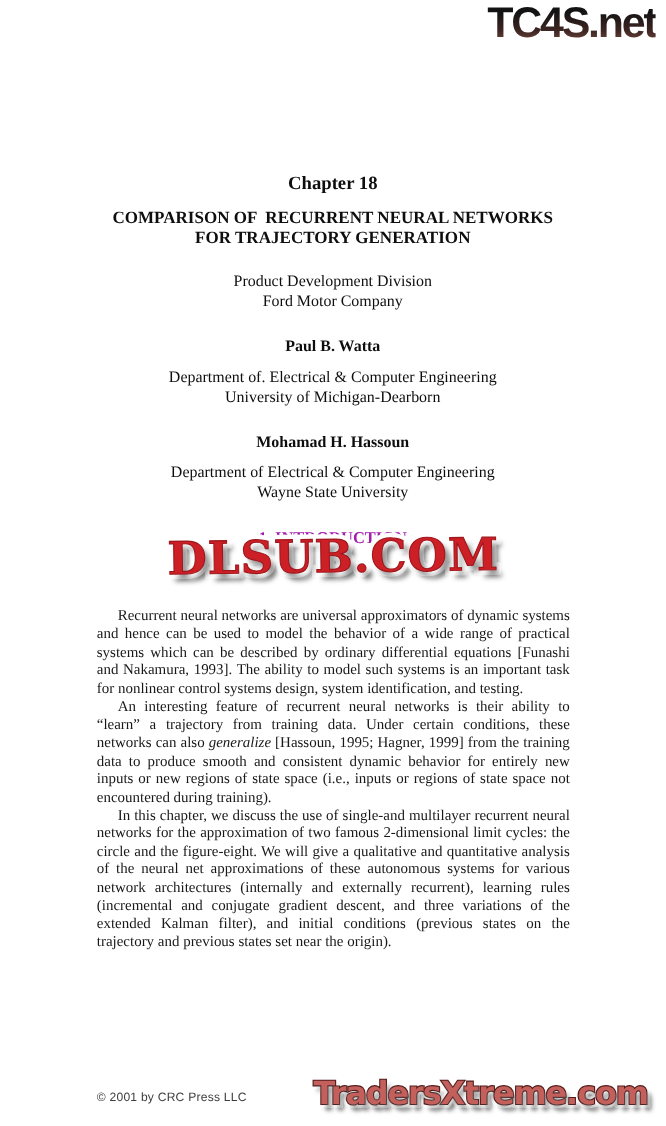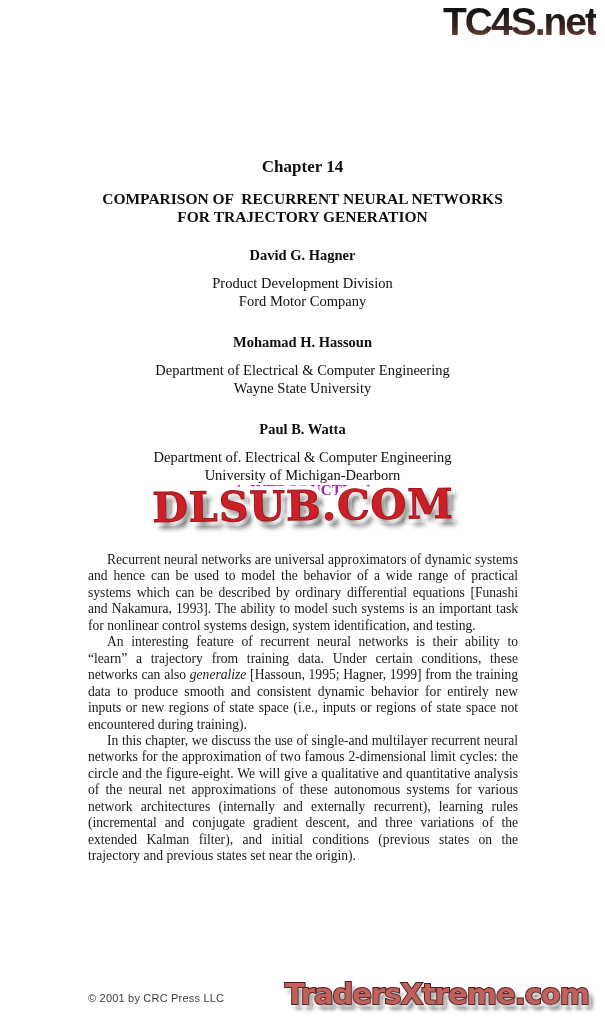--- a/index.html
+++ b/index.html
@@ -62,40 +62,39 @@
 </head>
 <body>
 
 <div class="page">
 
   <div class="tc4s">
     <span>TC4S.net</span>
   </div>
 
   <div class="front">
-    <h2 class="chapter">Chapter 14</h2>
+    <h2 class="chapter">Chapter 18</h2>
     <h1 class="title">COMPARISON OF  RECURRENT NEURAL NETWORKS
 FOR TRAJECTORY GENERATION</h1>
 
     <div class="author">
-      <span class="name">David G. Hagner</span>
       <span class="affil">Product Development Division
 Ford Motor Company</span>
+    </div>
+
+    <div class="author">
+      <span class="name">Paul B. Watta</span>
+      <span class="affil">Department of. Electrical &amp; Computer Engineering
+University of Michigan-Dearborn</span>
     </div>
 
     <div class="author">
       <span class="name">Mohamad H. Hassoun</span>
       <span class="affil">Department of Electrical &amp; Computer Engineering
 Wayne State University</span>
-    </div>
-
-    <div class="author">
-      <span class="name">Paul B. Watta</span>
-      <span class="affil">Department of. Electrical &amp; Computer Engineering
-University of Michigan-Dearborn</span>
     </div>
   </div>
 
   <div class="intro-heading">1. INTRODUCTION</div>
 
   <div class="dlsub">
     <span class="halo"><span>DLSUB.COM</span><span class="fill">DLSUB.COM</span></span>
   </div>
 
   <div class="body-text">

